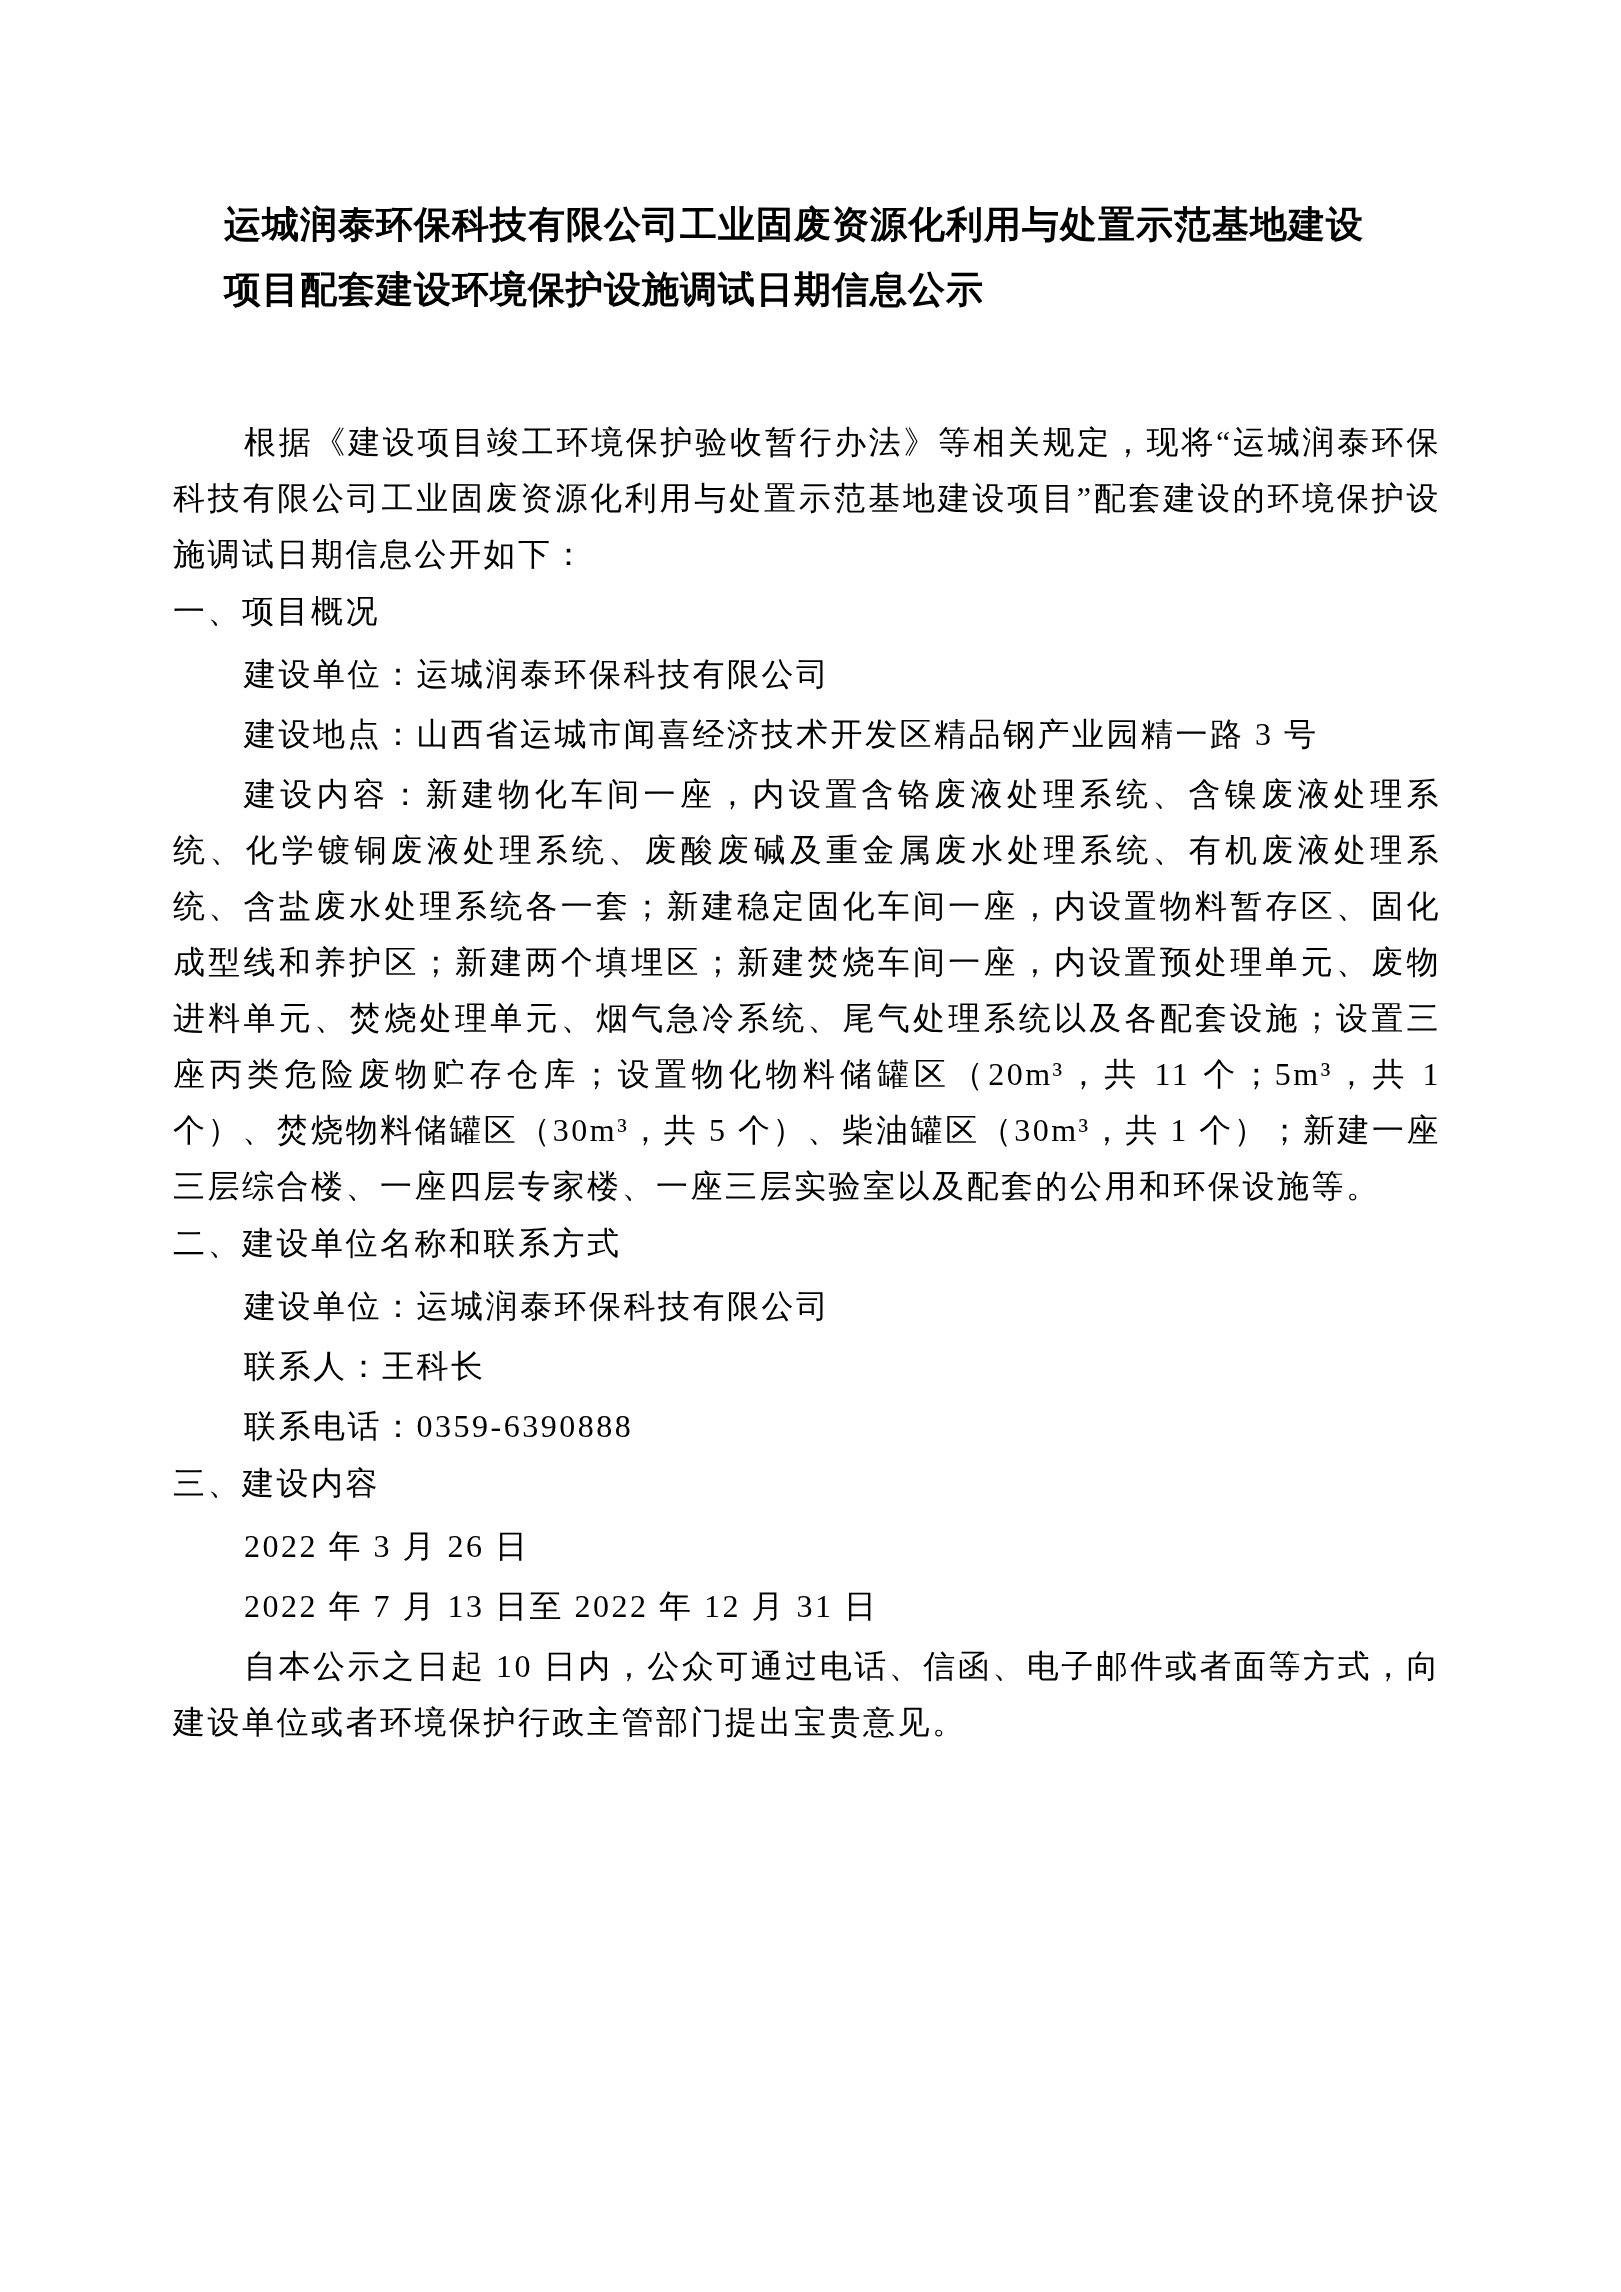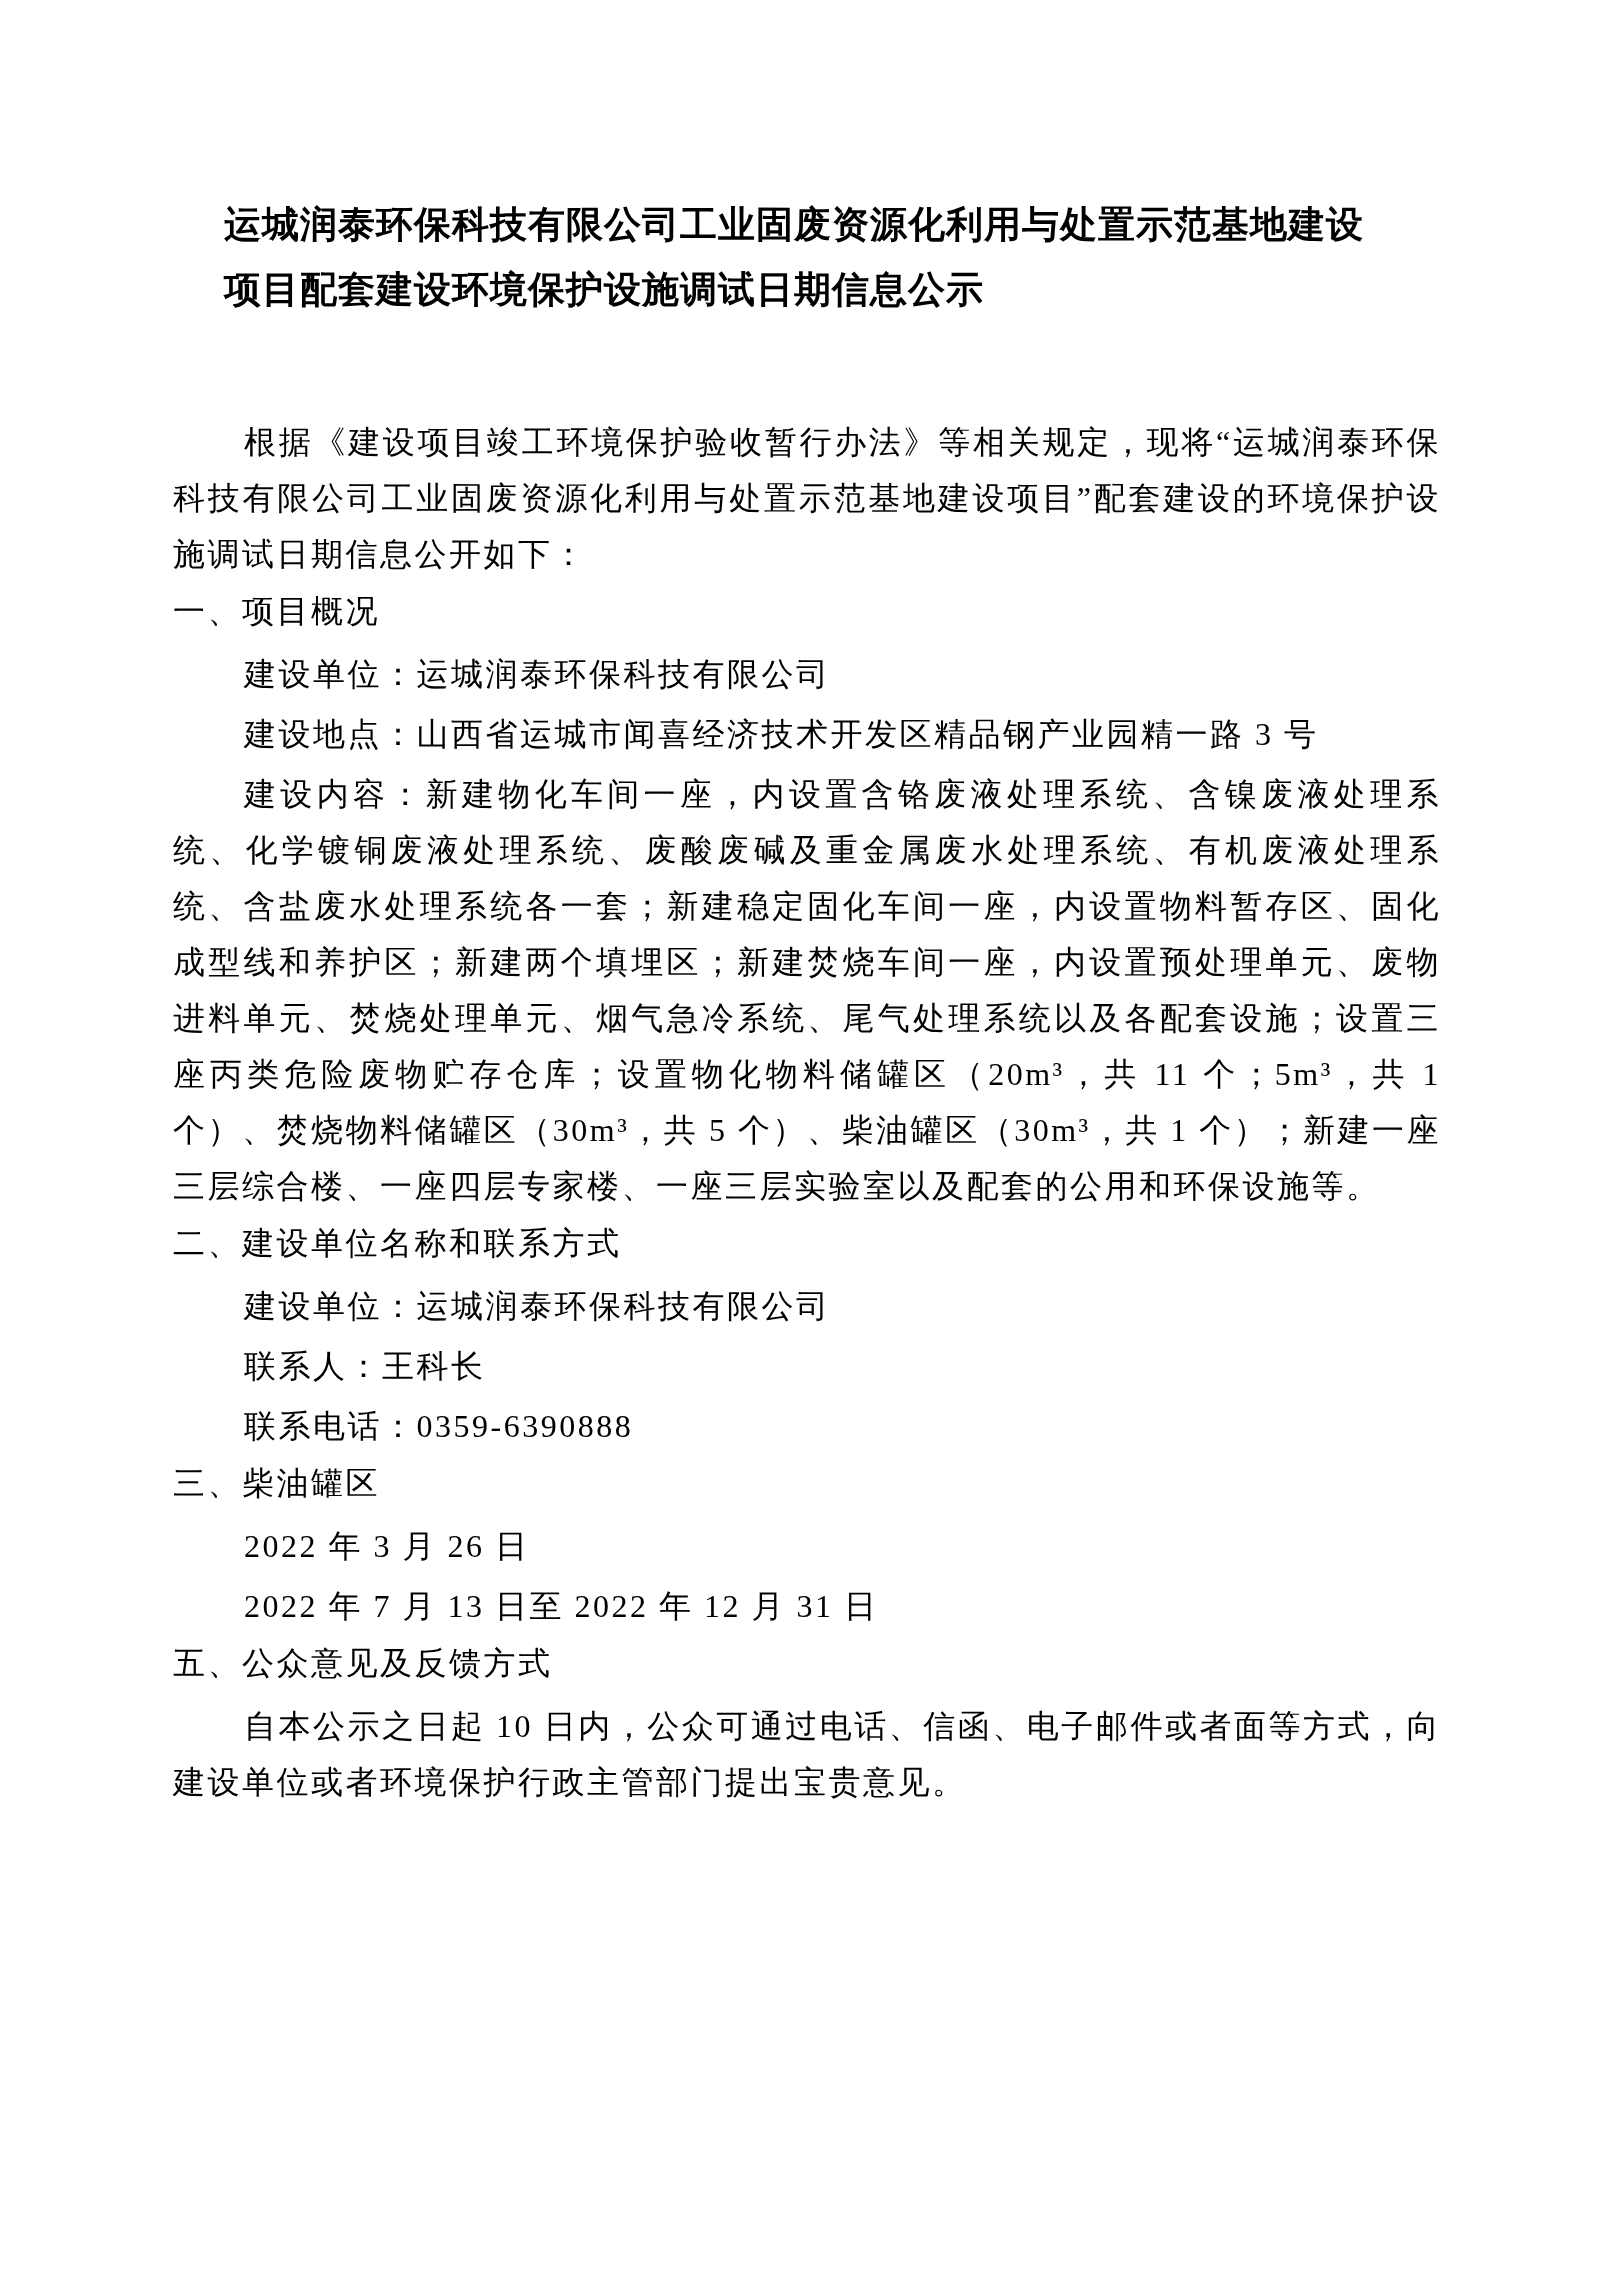--- a/index.html
+++ b/index.html
@@ -57,20 +57,19 @@
   <div class="doc-body">
       <p class="body-para">根据《建设项目竣工环境保护验收暂行办法》等相关规定，现将“运城润泰环保科技有限公司工业固废资源化利用与处置示范基地建设项目”配套建设的环境保护设施调试日期信息公开如下：</p>
       <p class="heading">一、项目概况</p>
       <p class="body-para">建设单位：运城润泰环保科技有限公司</p>
       <p class="body-para">建设地点：山西省运城市闻喜经济技术开发区精品钢产业园精一路 3 号</p>
       <p class="body-para">建设内容：新建物化车间一座，内设置含铬废液处理系统、含镍废液处理系统、化学镀铜废液处理系统、废酸废碱及重金属废水处理系统、有机废液处理系统、含盐废水处理系统各一套；新建稳定固化车间一座，内设置物料暂存区、固化成型线和养护区；新建两个填埋区；新建焚烧车间一座，内设置预处理单元、废物进料单元、焚烧处理单元、烟气急冷系统、尾气处理系统以及各配套设施；设置三座丙类危险废物贮存仓库；设置物化物料储罐区（20m³，共 11 个；5m³，共 1 个）、焚烧物料储罐区（30m³，共 5 个）、柴油罐区（30m³，共 1 个）；新建一座三层综合楼、一座四层专家楼、一座三层实验室以及配套的公用和环保设施等。</p>
       <p class="heading">二、建设单位名称和联系方式</p>
       <p class="body-para">建设单位：运城润泰环保科技有限公司</p>
       <p class="body-para">联系人：王科长</p>
       <p class="body-para">联系电话：0359-6390888</p>
-      <p class="heading">三、柴油罐区</p>
+      <p class="heading">三、建设内容</p>
       <p class="body-para">2022 年 3 月 26 日</p>
       <p class="body-para">2022 年 7 月 13 日至 2022 年 12 月 31 日</p>
-      <p class="heading">五、公众意见及反馈方式</p>
       <p class="body-para">自本公示之日起 10 日内，公众可通过电话、信函、电子邮件或者面等方式，向建设单位或者环境保护行政主管部门提出宝贵意见。</p>
     </div>
 </div>
 
 
 </body></html>

